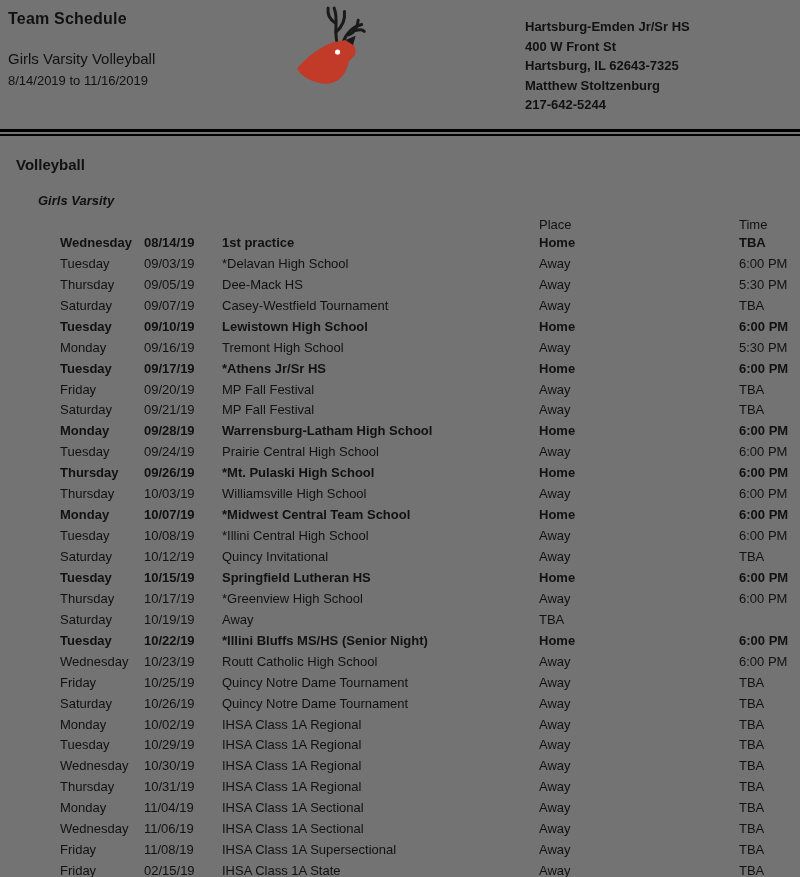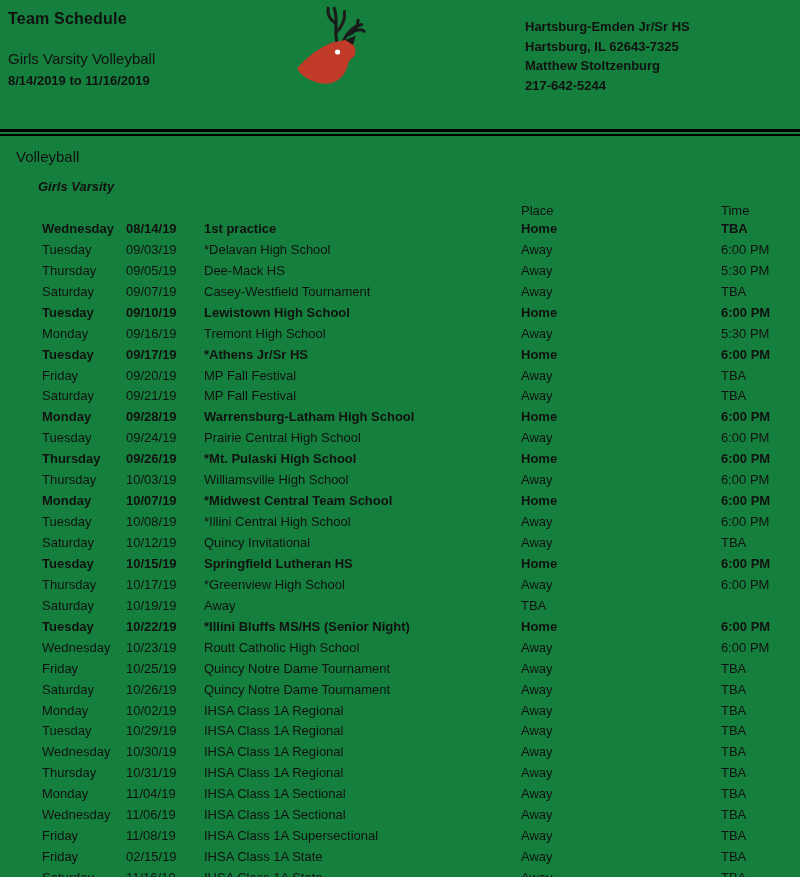--- a/index.html
+++ b/index.html
@@ -2,47 +2,47 @@
 <html><head>
 <meta charset="utf-8">
 <style>
   * { margin:0; padding:0; box-sizing:border-box; }
   html,body { background:#ffffff; }
   body {
     width:800px; height:877px;
     font-family:"Liberation Sans", sans-serif;
     color:#111; overflow:hidden;
   }
-  .page { position:relative; width:800px; height:877px; background:#15803d; }
+  .page { position:relative; width:800px; height:877px; background:#737373; }
 
   
   .header { position:relative; height:129px; }
   .header-left { position:absolute; left:8px; top:10px; }
   .doc-title { font-size:16px; font-weight:bold; letter-spacing:.2px; }
   .doc-sub   { font-size:15px; font-weight:normal; margin-top:22px; }
-  .doc-range { font-size:13px; font-weight:bold; margin-top:6px; }
+  .doc-range { font-size:13px; font-weight:normal; margin-top:6px; }
 
   .logo-wrap { position:absolute; left:292px; top:4px; width:86px; height:96px; }
   .logo-wrap svg { width:100%; height:100%; }
 
   .school-block { position:absolute; left:525px; top:17px;
     font-size:13px; font-weight:bold; line-height:19.6px; }
 
   .double-rule { height:7px; border-top:3px solid #000; border-bottom:2px solid #000; }
 
   
-  .sport-heading { font-size:15px; font-weight:normal; margin:12px 0 0 16px; }
-  .team-heading  { font-size:13px; font-weight:bold; font-style:italic; margin:14px 0 0 38px; }
+  .sport-heading { font-size:15px; font-weight:bold; margin:20px 0 0 16px; }
+  .team-heading  { font-size:13px; font-weight:bold; font-style:italic; margin:20px 0 0 38px; }
 
   
   .sched { margin-top:9px; font-size:13px; }
   .col-headers, .row {
     display:grid;
     grid-template-columns:84px 78px 317px 200px 65px;
-    padding-left:42px;
+    padding-left:60px;
     align-items:center;
   }
   .col-headers { height:15px; font-weight:normal; }
   .ch-place { grid-column:4; }
   .ch-time  { grid-column:5; }
   .row { height:20.95px; }
   .row.home { font-weight:bold; }
   .cell { white-space:nowrap; overflow:hidden; }
 </style>
 </head>
@@ -69,20 +69,21 @@
           <path d="M72,30 C77,30 81,27 84,31"></path>
         </g>
         <path d="M6,74 C18,60 32,50 47,44 L62,41 C71,43 76,50 73,59 L66,66 C62,86 49,95 31,91 C20,88 9,82 6,74 Z" fill="#c23a28"></path>
         <path d="M62,41 L74,36 L71,47 Z" fill="#1a1a1a"></path>
         <circle cx="53" cy="55" r="3" fill="#ffffff"></circle>
       </svg>
     </div>
 
     <div class="school-block">
       <div>Hartsburg-Emden Jr/Sr HS</div>
+      <div>400 W Front St</div>
       <div>Hartsburg, IL 62643-7325</div>
       <div>Matthew Stoltzenburg</div>
       <div>217-642-5244</div>
     </div>
 
   </div>
 
   <div class="double-rule"></div>
 
   <div class="sport-heading">Volleyball</div>

